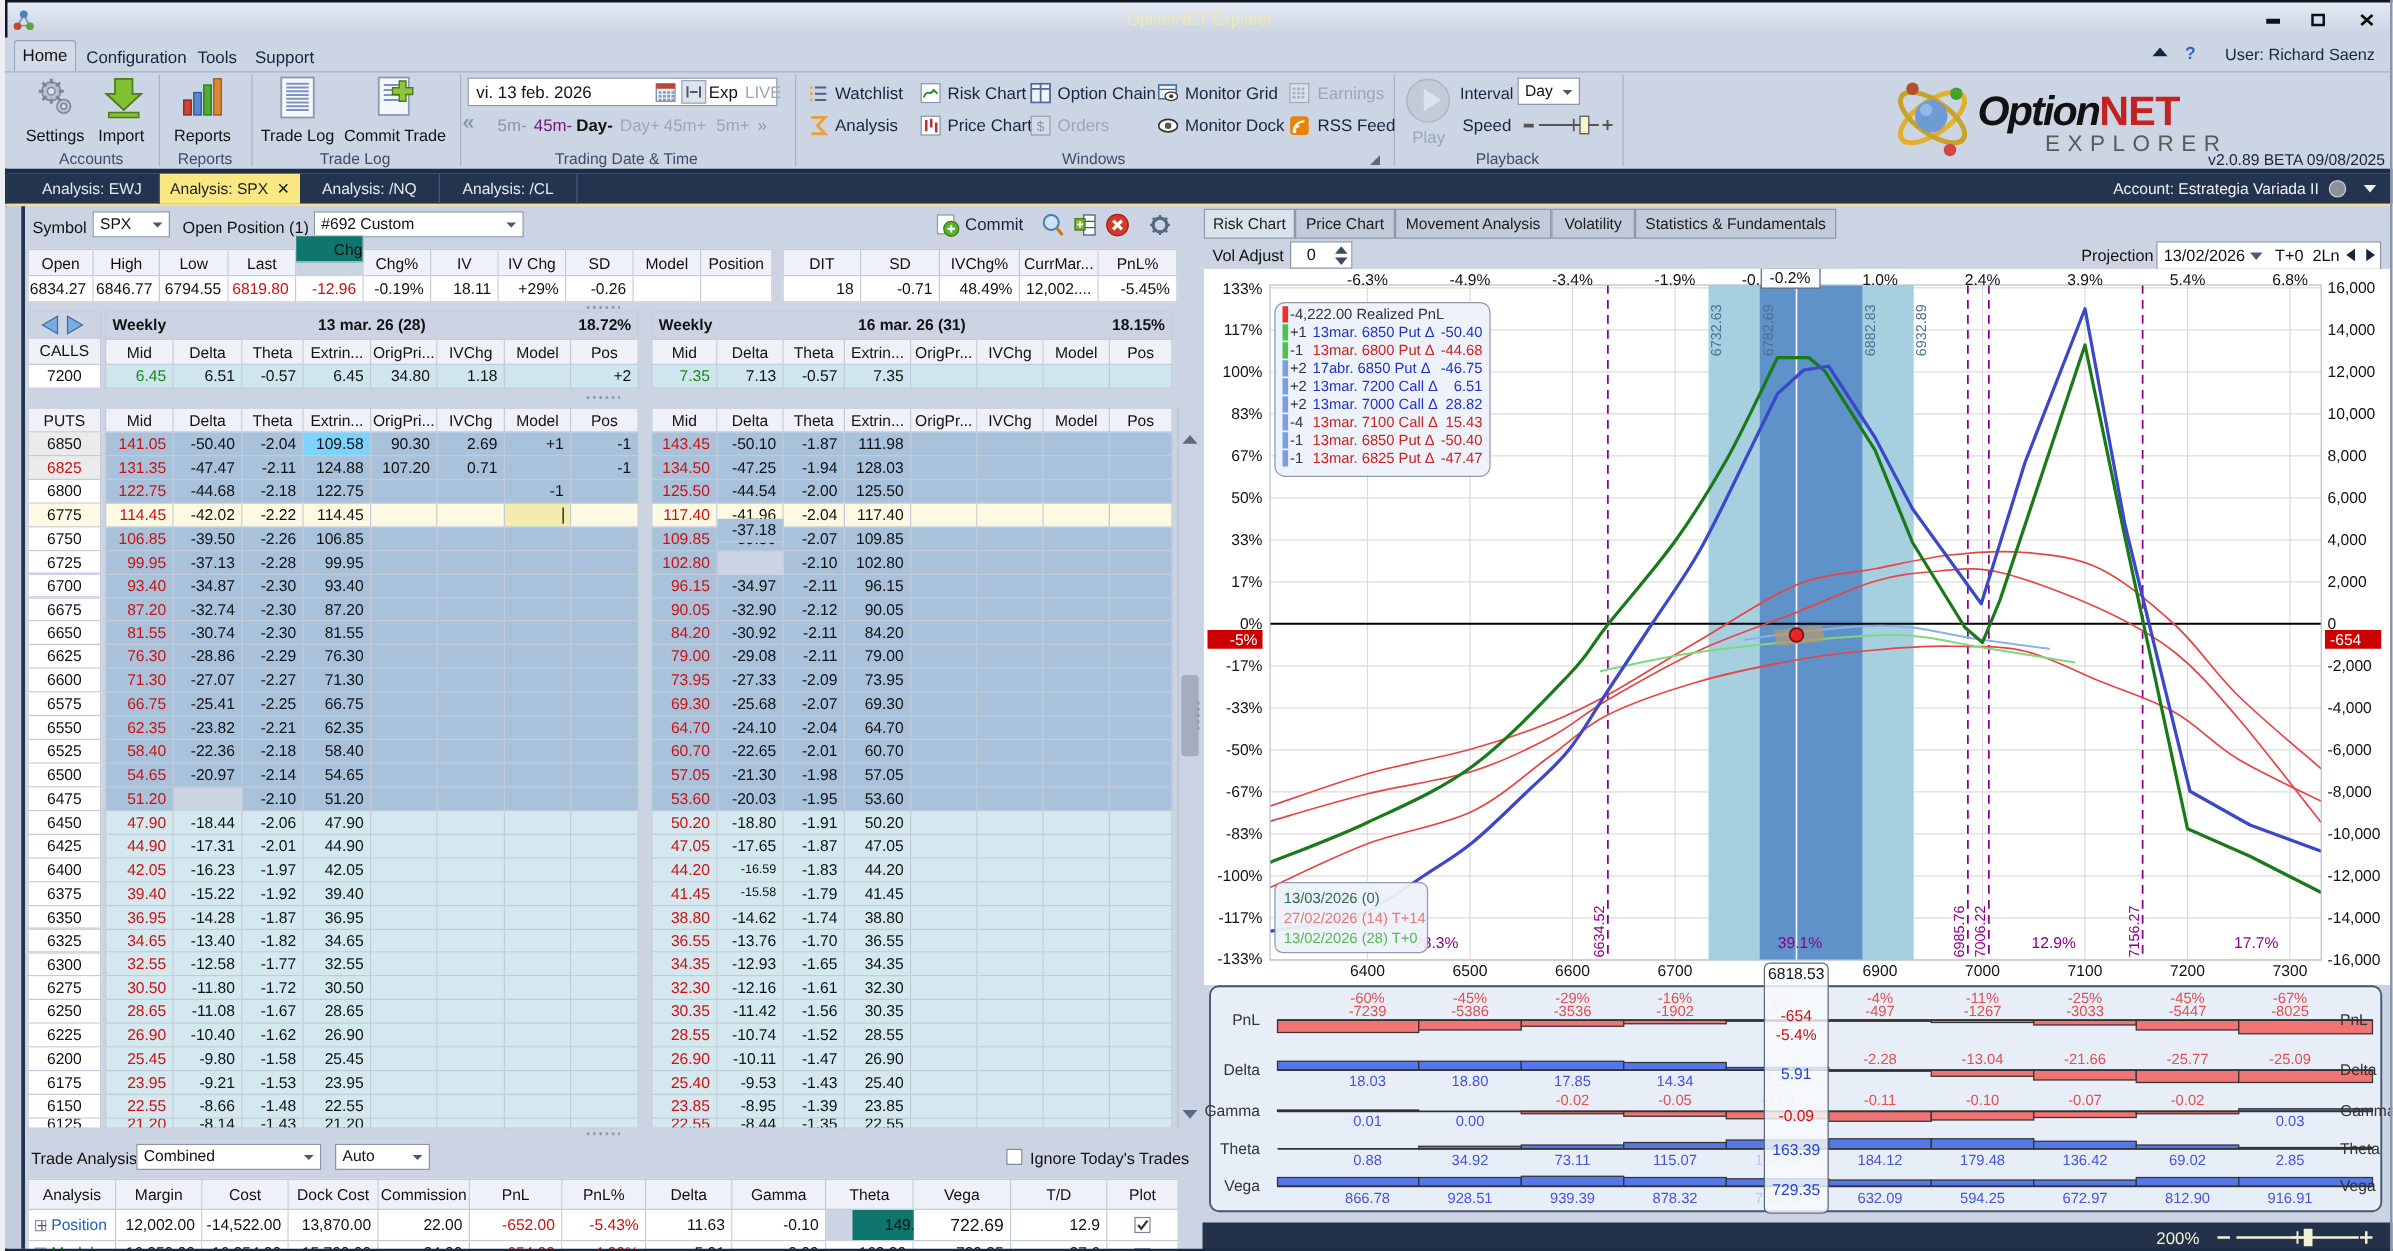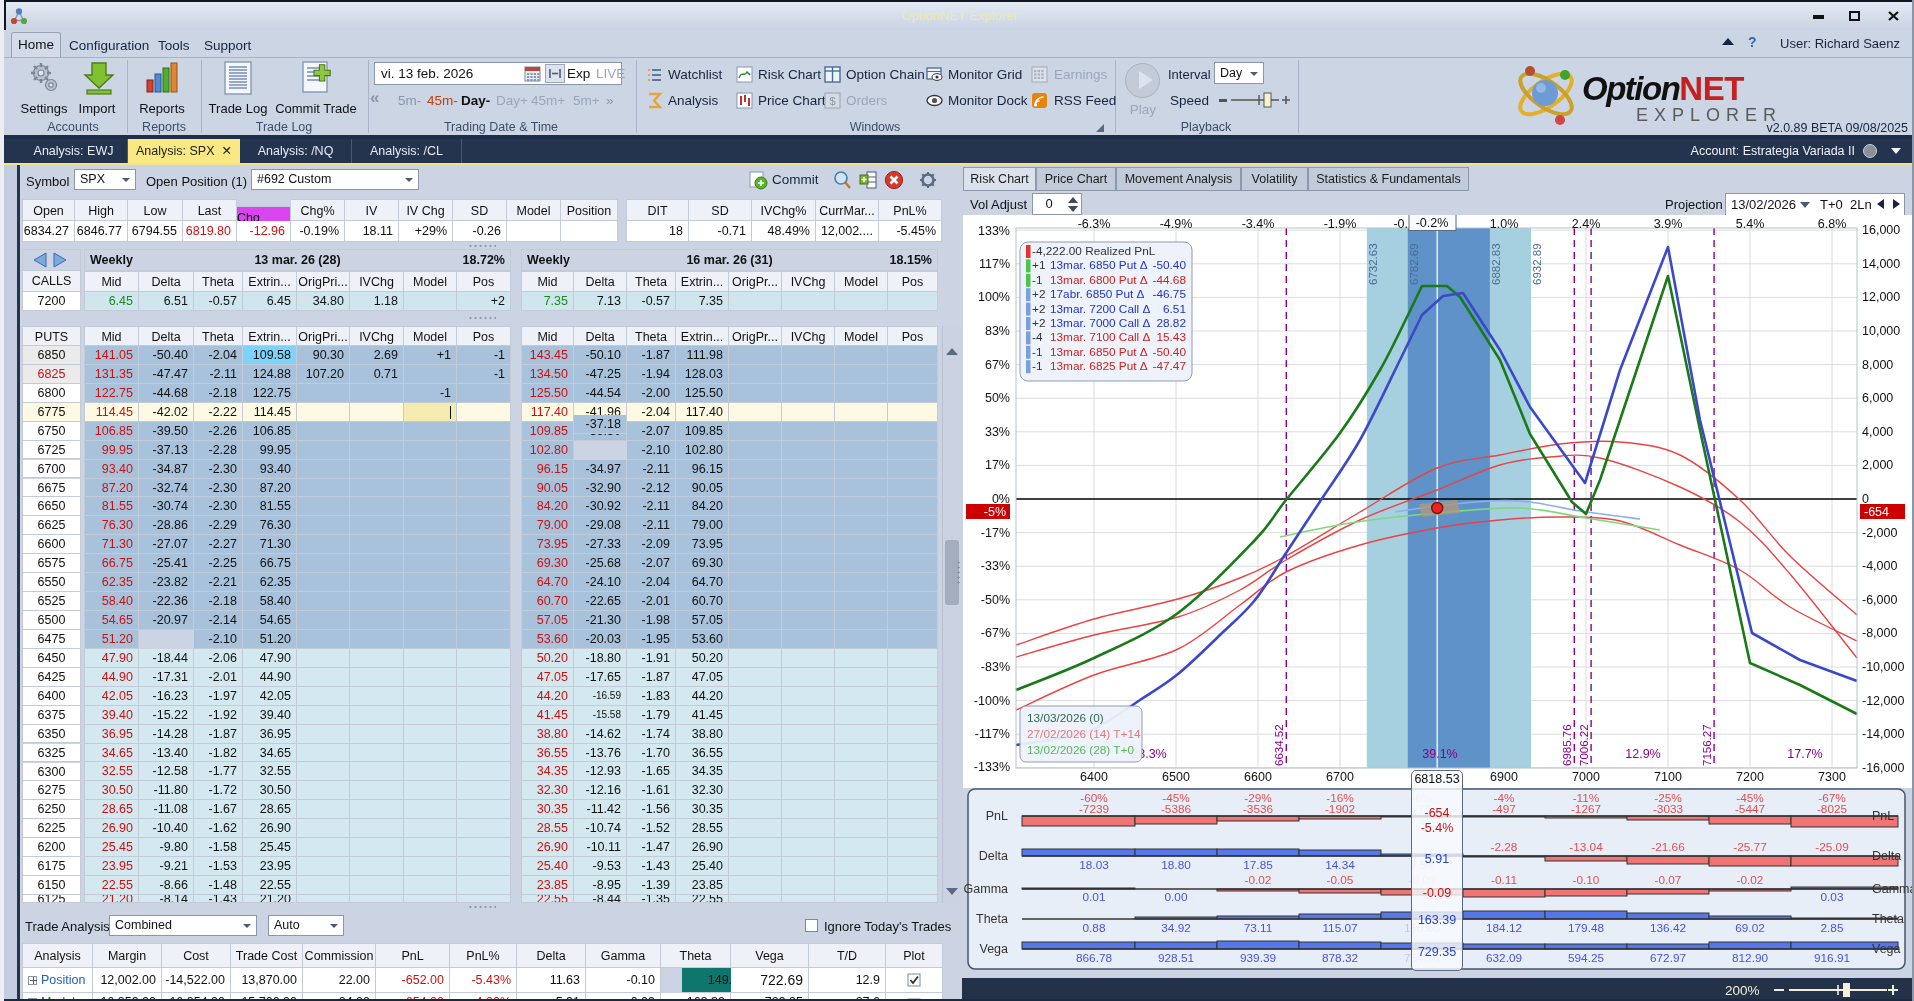--- a/index.html
+++ b/index.html
@@ -128,21 +128,21 @@
     <g stroke="#4a5a72" stroke-width="1.6">
       <line x1="2" y1="1" x2="2" y2="10"></line>
       <line x1="12" y1="1" x2="12" y2="10"></line>
       <line x1="4" y1="5.5" x2="10" y2="5.5"></line>
     </g>
   </svg>
 <div class="abs" style="left:567px;top:66px;font-size:13.5px">Exp</div>
 <div class="abs" style="left:596px;top:66px;font-size:13.5px;color:#9aa7ba">LIVE</div>
 <div class="abs" style="left:370px;top:88px;font-size:17px;color:#8a97ab;font-weight:bold">«</div>
 <div class="abs" style="left:398px;top:93px;font-size:13.5px;color:#8a97ab;font-weight:normal">5m-</div>
-<div class="abs" style="left:427px;top:93px;font-size:13.5px;color:#c2410c;font-weight:normal">45m-</div>
+<div class="abs" style="left:427px;top:93px;font-size:13.5px;color:#701a75;font-weight:normal">45m-</div>
 <div class="abs" style="left:461px;top:93px;font-size:13.5px;color:#111;font-weight:bold">Day-</div>
 <div class="abs" style="left:496px;top:93px;font-size:13.5px;color:#9aa7ba;font-weight:normal">Day+</div>
 <div class="abs" style="left:531px;top:93px;font-size:13.5px;color:#9aa7ba;font-weight:normal">45m+</div>
 <div class="abs" style="left:573px;top:93px;font-size:13.5px;color:#9aa7ba;font-weight:normal">5m+</div>
 <div class="abs" style="left:606px;top:93px;font-size:13.5px;color:#8a97ab;font-weight:normal">»</div>
 <svg class="abs" style="left:646px;top:66px" width="17" height="17" viewBox="0 0 17 17">
     <g stroke="#e8a33d" stroke-width="2">
       <line x1="2" y1="4" x2="4" y2="4"></line>
       <line x1="2" y1="9" x2="4" y2="9"></line>
       <line x1="2" y1="14" x2="4" y2="14"></line>
@@ -293,21 +293,21 @@
       <line x1="4.3" y1="4.3" x2="6.4" y2="6.4"></line>
       <line x1="13.6" y1="13.6" x2="15.7" y2="15.7"></line>
       <line x1="4.3" y1="15.7" x2="6.4" y2="13.6"></line>
       <line x1="13.6" y1="6.4" x2="15.7" y2="4.3"></line>
     </g>
 </svg>
 <div class="cell" style="left:22px;top:199px;width:53px;height:22px;background:#eef1f7;border-top:1px solid #c3cbd8;border-left:1px solid #c3cbd8;text-align:center;line-height:22px;font-size:12.5px">Open</div>
 <div class="cell" style="left:75px;top:199px;width:53px;height:22px;background:#eef1f7;border-top:1px solid #c3cbd8;text-align:center;line-height:22px;font-size:12.5px">High</div>
 <div class="cell" style="left:128px;top:199px;width:55px;height:22px;background:#eef1f7;border-top:1px solid #c3cbd8;text-align:center;line-height:22px;font-size:12.5px">Low</div>
 <div class="cell" style="left:183px;top:199px;width:54px;height:22px;background:#eef1f7;border-top:1px solid #c3cbd8;text-align:center;line-height:22px;font-size:12.5px">Last</div>
-<div class="cell" style="left:237px;top:206px;width:54px;height:22px;background:#d946ef;border-top:1px solid #c3cbd8;text-align:left;line-height:22px;font-size:12.5px">Chg</div>
+<div class="cell" style="left:237px;top:188px;width:54px;height:22px;background:#0f766e;border-top:1px solid #c3cbd8;text-align:right;line-height:22px;font-size:12.5px">Chg</div>
 <div class="cell" style="left:291px;top:199px;width:54px;height:22px;background:#eef1f7;border-top:1px solid #c3cbd8;text-align:center;line-height:22px;font-size:12.5px">Chg%</div>
 <div class="cell" style="left:345px;top:199px;width:54px;height:22px;background:#eef1f7;border-top:1px solid #c3cbd8;text-align:center;line-height:22px;font-size:12.5px">IV</div>
 <div class="cell" style="left:399px;top:199px;width:54px;height:22px;background:#eef1f7;border-top:1px solid #c3cbd8;text-align:center;line-height:22px;font-size:12.5px">IV Chg</div>
 <div class="cell" style="left:453px;top:199px;width:54px;height:22px;background:#eef1f7;border-top:1px solid #c3cbd8;text-align:center;line-height:22px;font-size:12.5px">SD</div>
 <div class="cell" style="left:507px;top:199px;width:54px;height:22px;background:#eef1f7;border-top:1px solid #c3cbd8;text-align:center;line-height:22px;font-size:12.5px">Model</div>
 <div class="cell" style="left:561px;top:199px;width:57px;height:22px;background:#eef1f7;border-top:1px solid #c3cbd8;text-align:center;line-height:22px;font-size:12.5px">Position</div>
 <div class="cell rt" style="left:22px;top:221px;width:53px;height:21px;background:#fff;border-left:1px solid #c3cbd8;color:#111;line-height:21px;font-size:12.5px">6834.27</div>
 <div class="cell rt" style="left:75px;top:221px;width:53px;height:21px;background:#fff;color:#111;line-height:21px;font-size:12.5px">6846.77</div>
 <div class="cell rt" style="left:128px;top:221px;width:55px;height:21px;background:#fff;color:#111;line-height:21px;font-size:12.5px">6794.55</div>
 <div class="cell rt" style="left:183px;top:221px;width:54px;height:21px;background:#fff;color:#cc1111;line-height:21px;font-size:12.5px">6819.80</div>
@@ -913,21 +913,21 @@
 <div class="abs" style="left:956px;top:560px;width:10px;height:26px;background:radial-gradient(circle,#8a97ab 1px,transparent 1.2px);background-size:5px 5px"></div>
 <div class="abs" style="left:468px;top:905px;width:28px;height:4px;background:radial-gradient(circle,#8a97ab 1px,transparent 1.2px);background-size:5px 4px"></div>
 <div class="abs" style="left:25px;top:919px;font-size:13px">Trade Analysis</div>
 <div class="abs combo" style="left:109px;top:915px;width:148px;height:21px">Combined<span class="ar"></span></div>
 <div class="abs combo" style="left:268px;top:915px;width:76px;height:21px">Auto<span class="ar"></span></div>
 <div class="abs" style="left:805px;top:919px;width:13px;height:13px;background:#fff;border:1px solid #7a89a2"></div>
 <div class="abs" style="left:824px;top:919px;font-size:13px">Ignore Today's Trades</div>
 <div class="cell" style="left:22px;top:943px;width:71px;height:25px;background:#eef1f7;border-top:1px solid #c3cbd8;border-left:1px solid #c3cbd8;text-align:center;line-height:25px;font-size:12.5px">Analysis</div>
 <div class="cell" style="left:93px;top:943px;width:69px;height:25px;background:#eef1f7;border-top:1px solid #c3cbd8;text-align:center;line-height:25px;font-size:12.5px">Margin</div>
 <div class="cell" style="left:162px;top:943px;width:69px;height:25px;background:#eef1f7;border-top:1px solid #c3cbd8;text-align:center;line-height:25px;font-size:12.5px">Cost</div>
-<div class="cell" style="left:231px;top:943px;width:72px;height:25px;background:#eef1f7;border-top:1px solid #c3cbd8;text-align:center;line-height:25px;font-size:12.5px">Trade Cost</div>
+<div class="cell" style="left:231px;top:943px;width:72px;height:25px;background:#eef1f7;border-top:1px solid #c3cbd8;text-align:center;line-height:25px;font-size:12.5px">Dock Cost</div>
 <div class="cell" style="left:303px;top:943px;width:73px;height:25px;background:#eef1f7;border-top:1px solid #c3cbd8;text-align:center;line-height:25px;font-size:12.5px">Commission</div>
 <div class="cell" style="left:376px;top:943px;width:74px;height:25px;background:#eef1f7;border-top:1px solid #c3cbd8;text-align:center;line-height:25px;font-size:12.5px">PnL</div>
 <div class="cell" style="left:450px;top:943px;width:67px;height:25px;background:#eef1f7;border-top:1px solid #c3cbd8;text-align:center;line-height:25px;font-size:12.5px">PnL%</div>
 <div class="cell" style="left:517px;top:943px;width:69px;height:25px;background:#eef1f7;border-top:1px solid #c3cbd8;text-align:center;line-height:25px;font-size:12.5px">Delta</div>
 <div class="cell" style="left:586px;top:943px;width:75px;height:25px;background:#eef1f7;border-top:1px solid #c3cbd8;text-align:center;line-height:25px;font-size:12.5px">Gamma</div>
 <div class="cell" style="left:661px;top:943px;width:70px;height:25px;background:#eef1f7;border-top:1px solid #c3cbd8;text-align:center;line-height:25px;font-size:12.5px">Theta</div>
 <div class="cell" style="left:731px;top:943px;width:78px;height:25px;background:#eef1f7;border-top:1px solid #c3cbd8;text-align:center;line-height:25px;font-size:12.5px">Vega</div>
 <div class="cell" style="left:809px;top:943px;width:77px;height:25px;background:#eef1f7;border-top:1px solid #c3cbd8;text-align:center;line-height:25px;font-size:12.5px">T/D</div>
 <div class="cell" style="left:886px;top:943px;width:57px;height:25px;background:#eef1f7;border-top:1px solid #c3cbd8;text-align:center;line-height:25px;font-size:12.5px">Plot</div>
 <div class="cell" style="left:22px;top:968px;width:71px;height:25px;background:#fff;border-left:1px solid #c3cbd8;line-height:24px;font-size:12.5px"><span style="display:inline-block;width:9px;height:9px;border:1px solid #8a97ab;margin:0 4px 1px 5px;position:relative;vertical-align:middle"><span style="position:absolute;left:1px;top:3px;width:7px;height:1px;background:#556"></span><span style="position:absolute;left:4px;top:0px;width:1px;height:7px;background:#556"></span></span><span style="color:#2060c0">Position</span></div>

